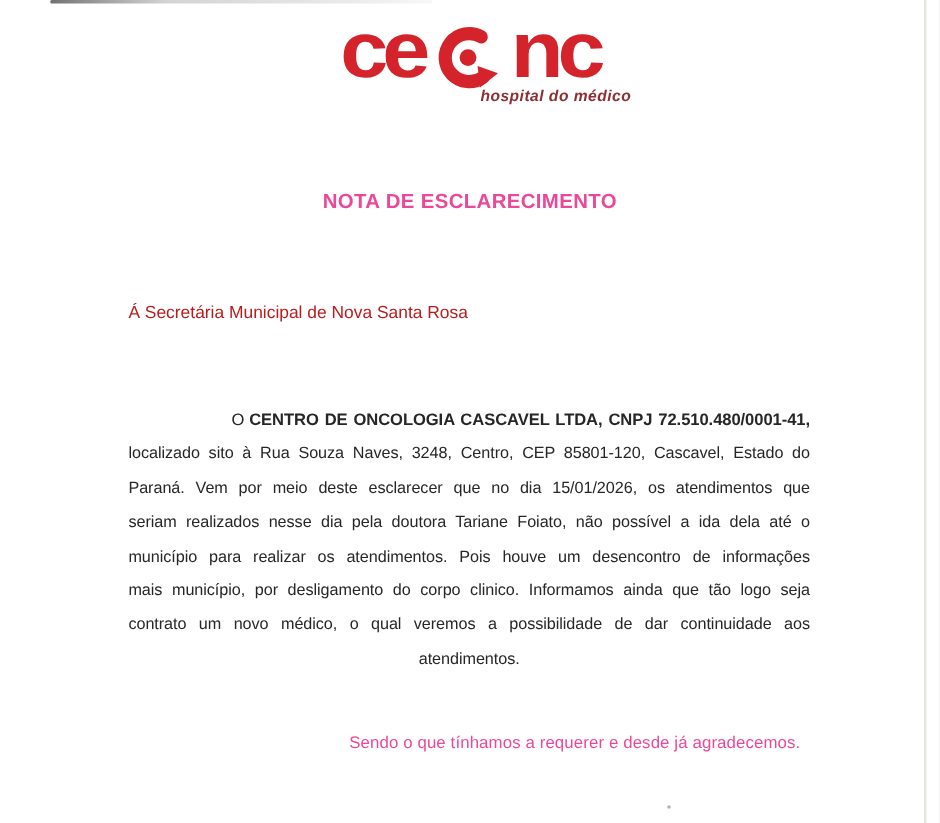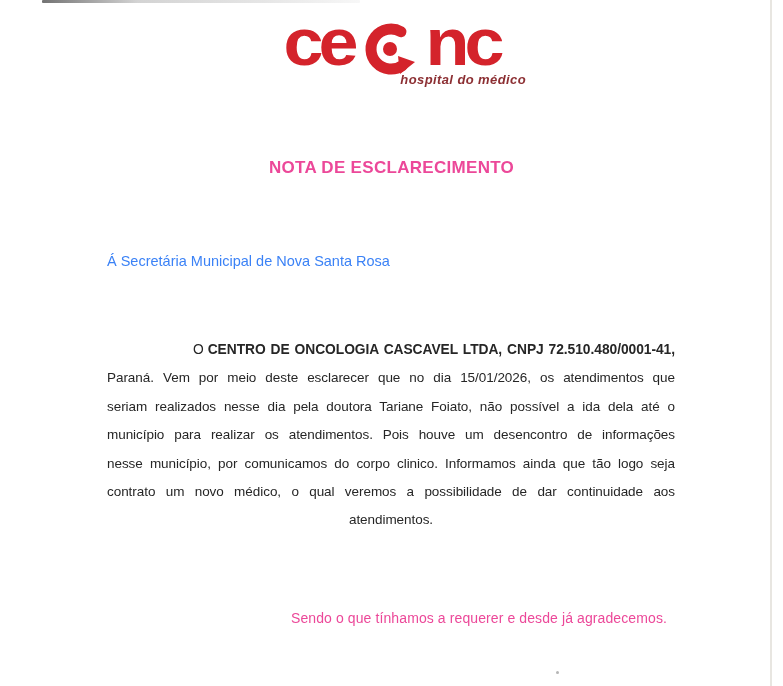--- a/index.html
+++ b/index.html
@@ -48,21 +48,21 @@
   }
   
   .doc-title{
     position:absolute;left:0;right:0;top:158px;
     text-align:center;
     font-size:17px;font-weight:700;letter-spacing:.3px;
     color:#ec4899;white-space:nowrap;
   }
   .recipient{
     position:absolute;left:107px;top:253px;
-    font-size:14.5px;white-space:nowrap;color:#3b82f6;
+    font-size:14.5px;white-space:nowrap;color:#b91c1c;
   }
   .body-par{
     position:absolute;left:107px;top:336px;width:568px;
     font-size:13.5px;line-height:28.4px;
     letter-spacing:-.05px;color:#262626;
   }
   .jline{text-align:justify;text-align-last:justify;}
   .line-first{padding-left:86px;font-size:13.8px;}
   .line-first .b{font-weight:700;}
   .line-first .r{margin-right:4px;}
@@ -102,24 +102,25 @@
   <div class="logo-tagline">hospital do médico</div>
 
   <div class="doc-title">NOTA DE ESCLARECIMENTO</div>
 
   <div class="recipient">Á Secretária Municipal de Nova Santa Rosa</div>
 
   <div class="body-par">
     <div class="jline line-first">
       <span class="r">O</span><span class="b">CENTRO DE ONCOLOGIA CASCAVEL LTDA, CNPJ 72.510.480/0001-41,</span>
     </div>
+    <div class="jline">localizado sito à Rua Souza Naves, 3248, Centro, CEP 85801-120, Cascavel, Estado do</div>
     <div class="jline">Paraná. Vem por meio deste esclarecer que no dia 15/01/2026, os atendimentos que</div>
     <div class="jline">seriam realizados nesse dia pela doutora Tariane Foiato, não possível a ida dela até o</div>
     <div class="jline">município para realizar os atendimentos. Pois houve um desencontro de informações</div>
-    <div class="jline">nesse município, por comunicamos do corpo clinico. Informamos ainda que tão logo seja</div>
+    <div class="jline">mais município, por desligamento do corpo clinico. Informamos ainda que tão logo seja</div>
     <div class="jline">contrato um novo médico, o qual veremos a possibilidade de dar continuidade aos</div>
     <div class="line-last">atendimentos.</div>
   </div>
 
   <div class="closing">Sendo o que tínhamos a requerer e desde já agradecemos.</div>
   <div class="dateline">Cascavel,19 de janeiro de 2026.</div>
 
 </div>
 
 </body></html>

